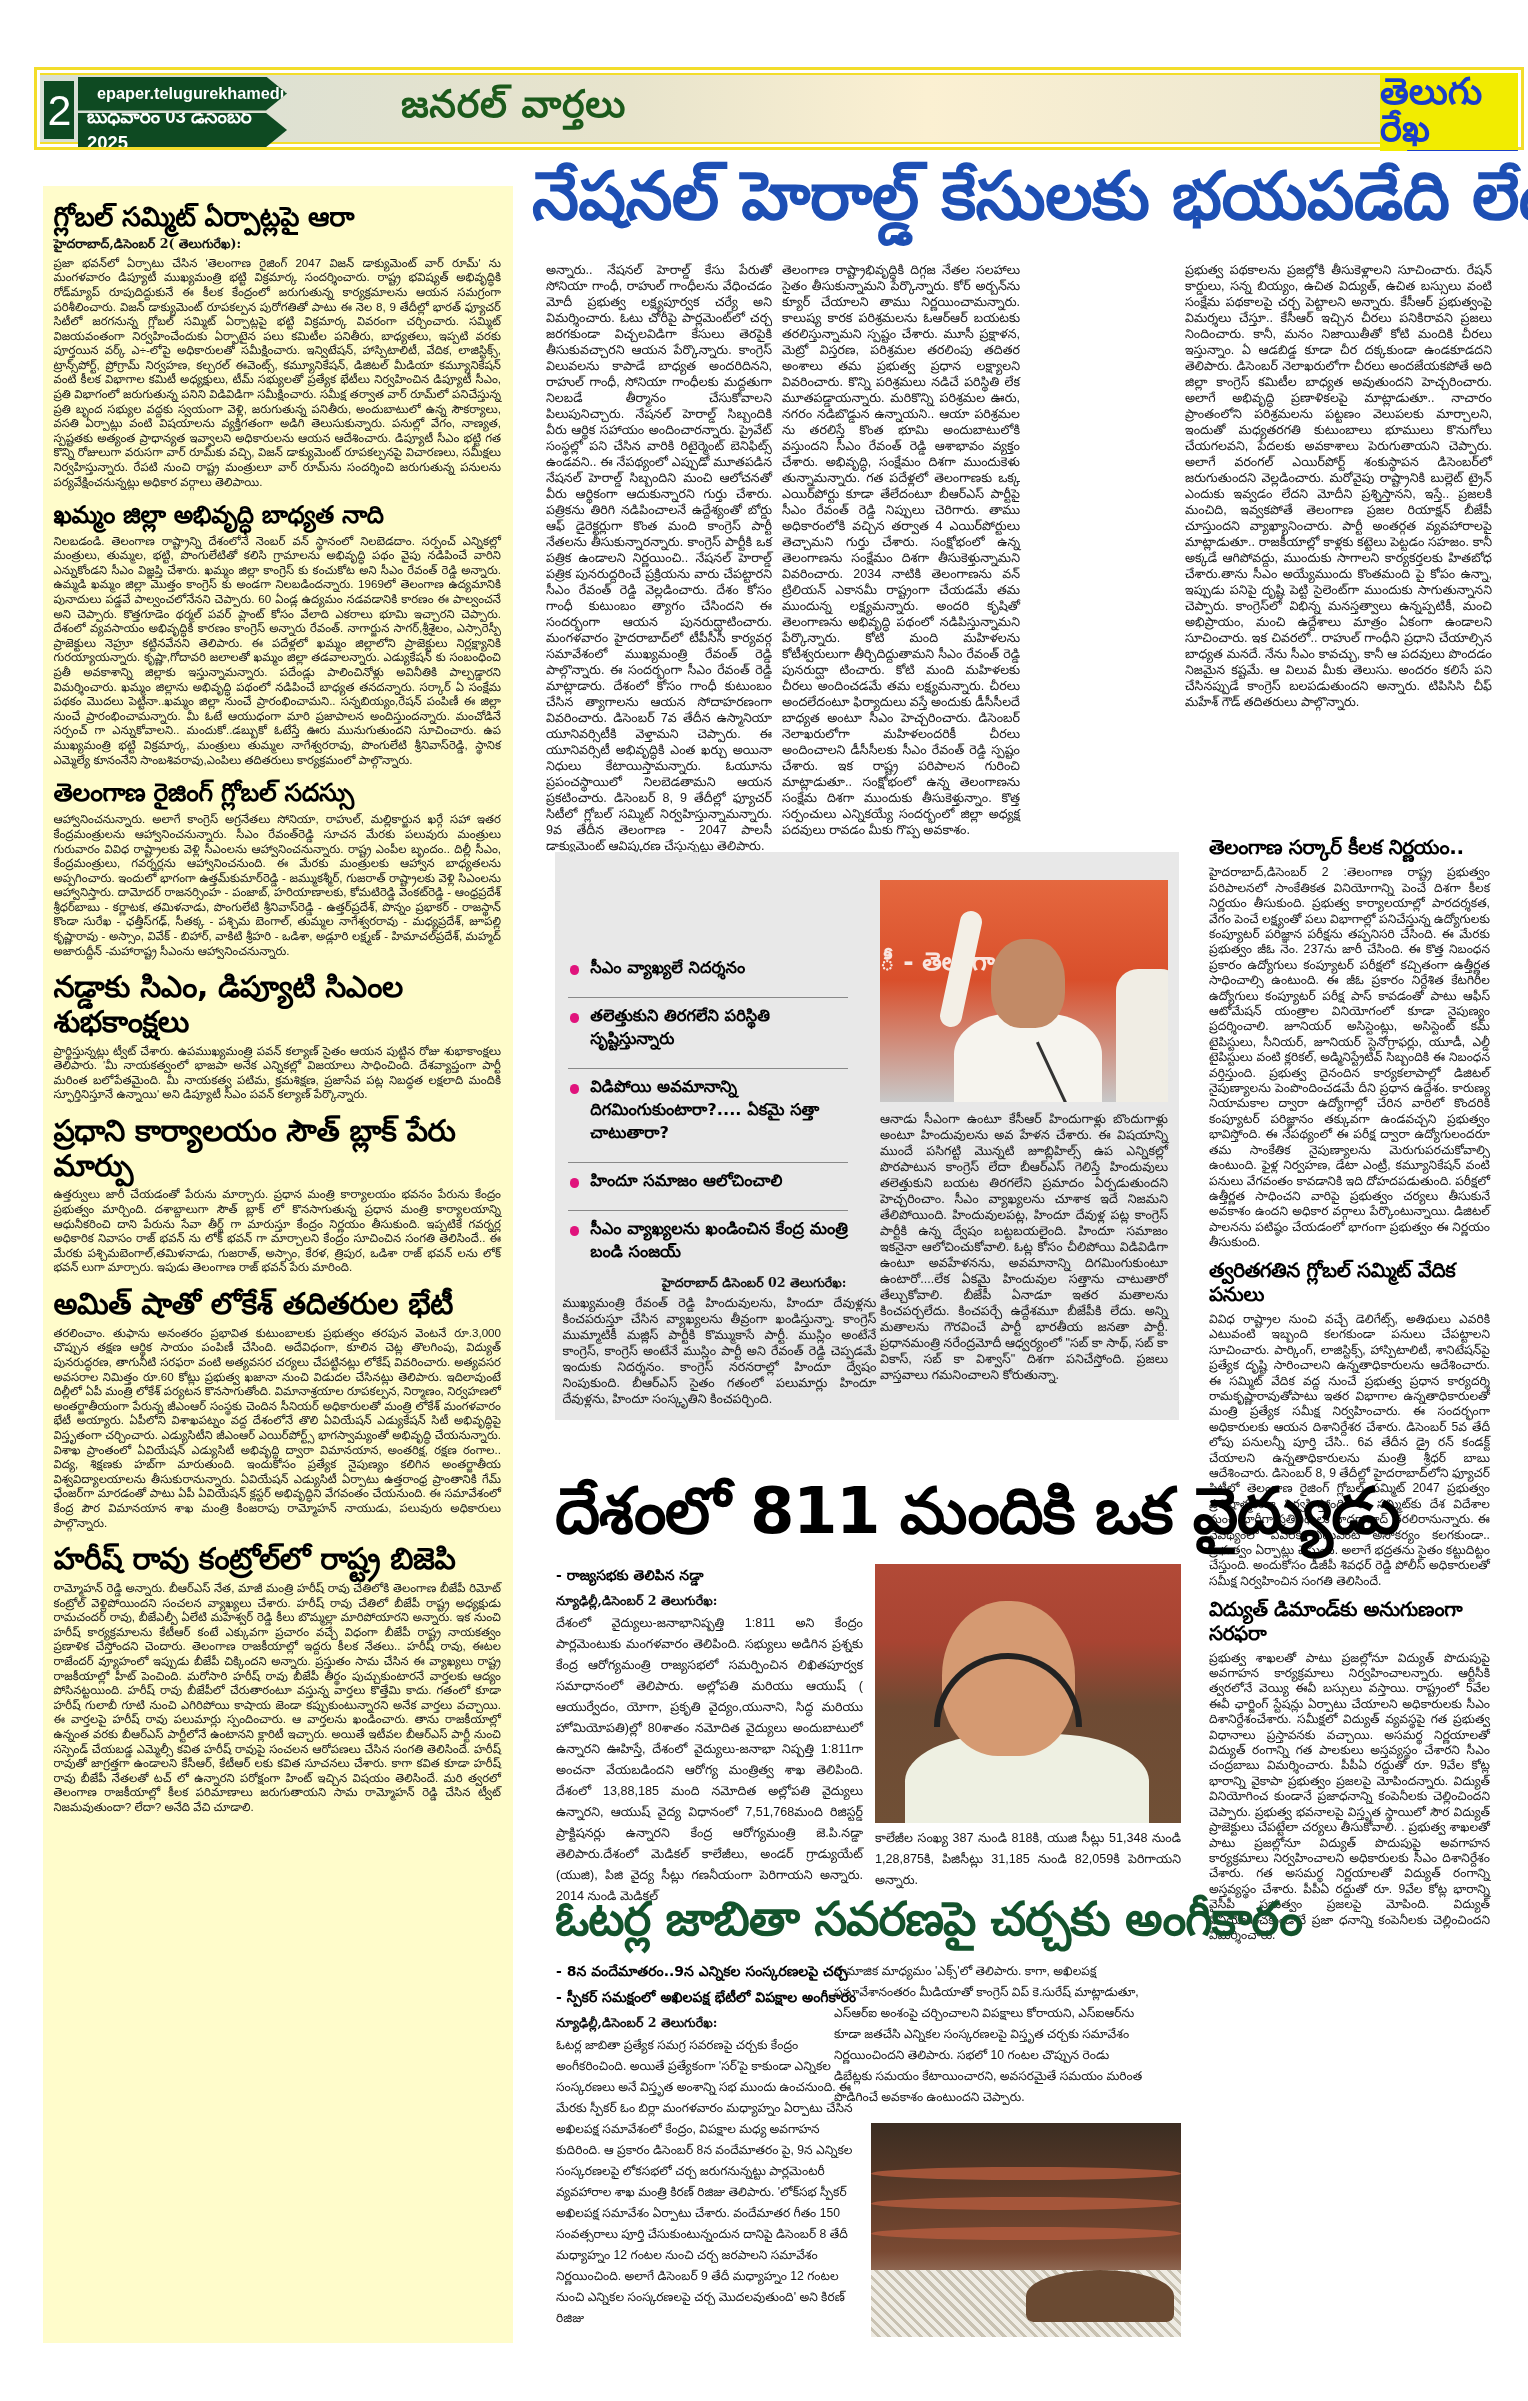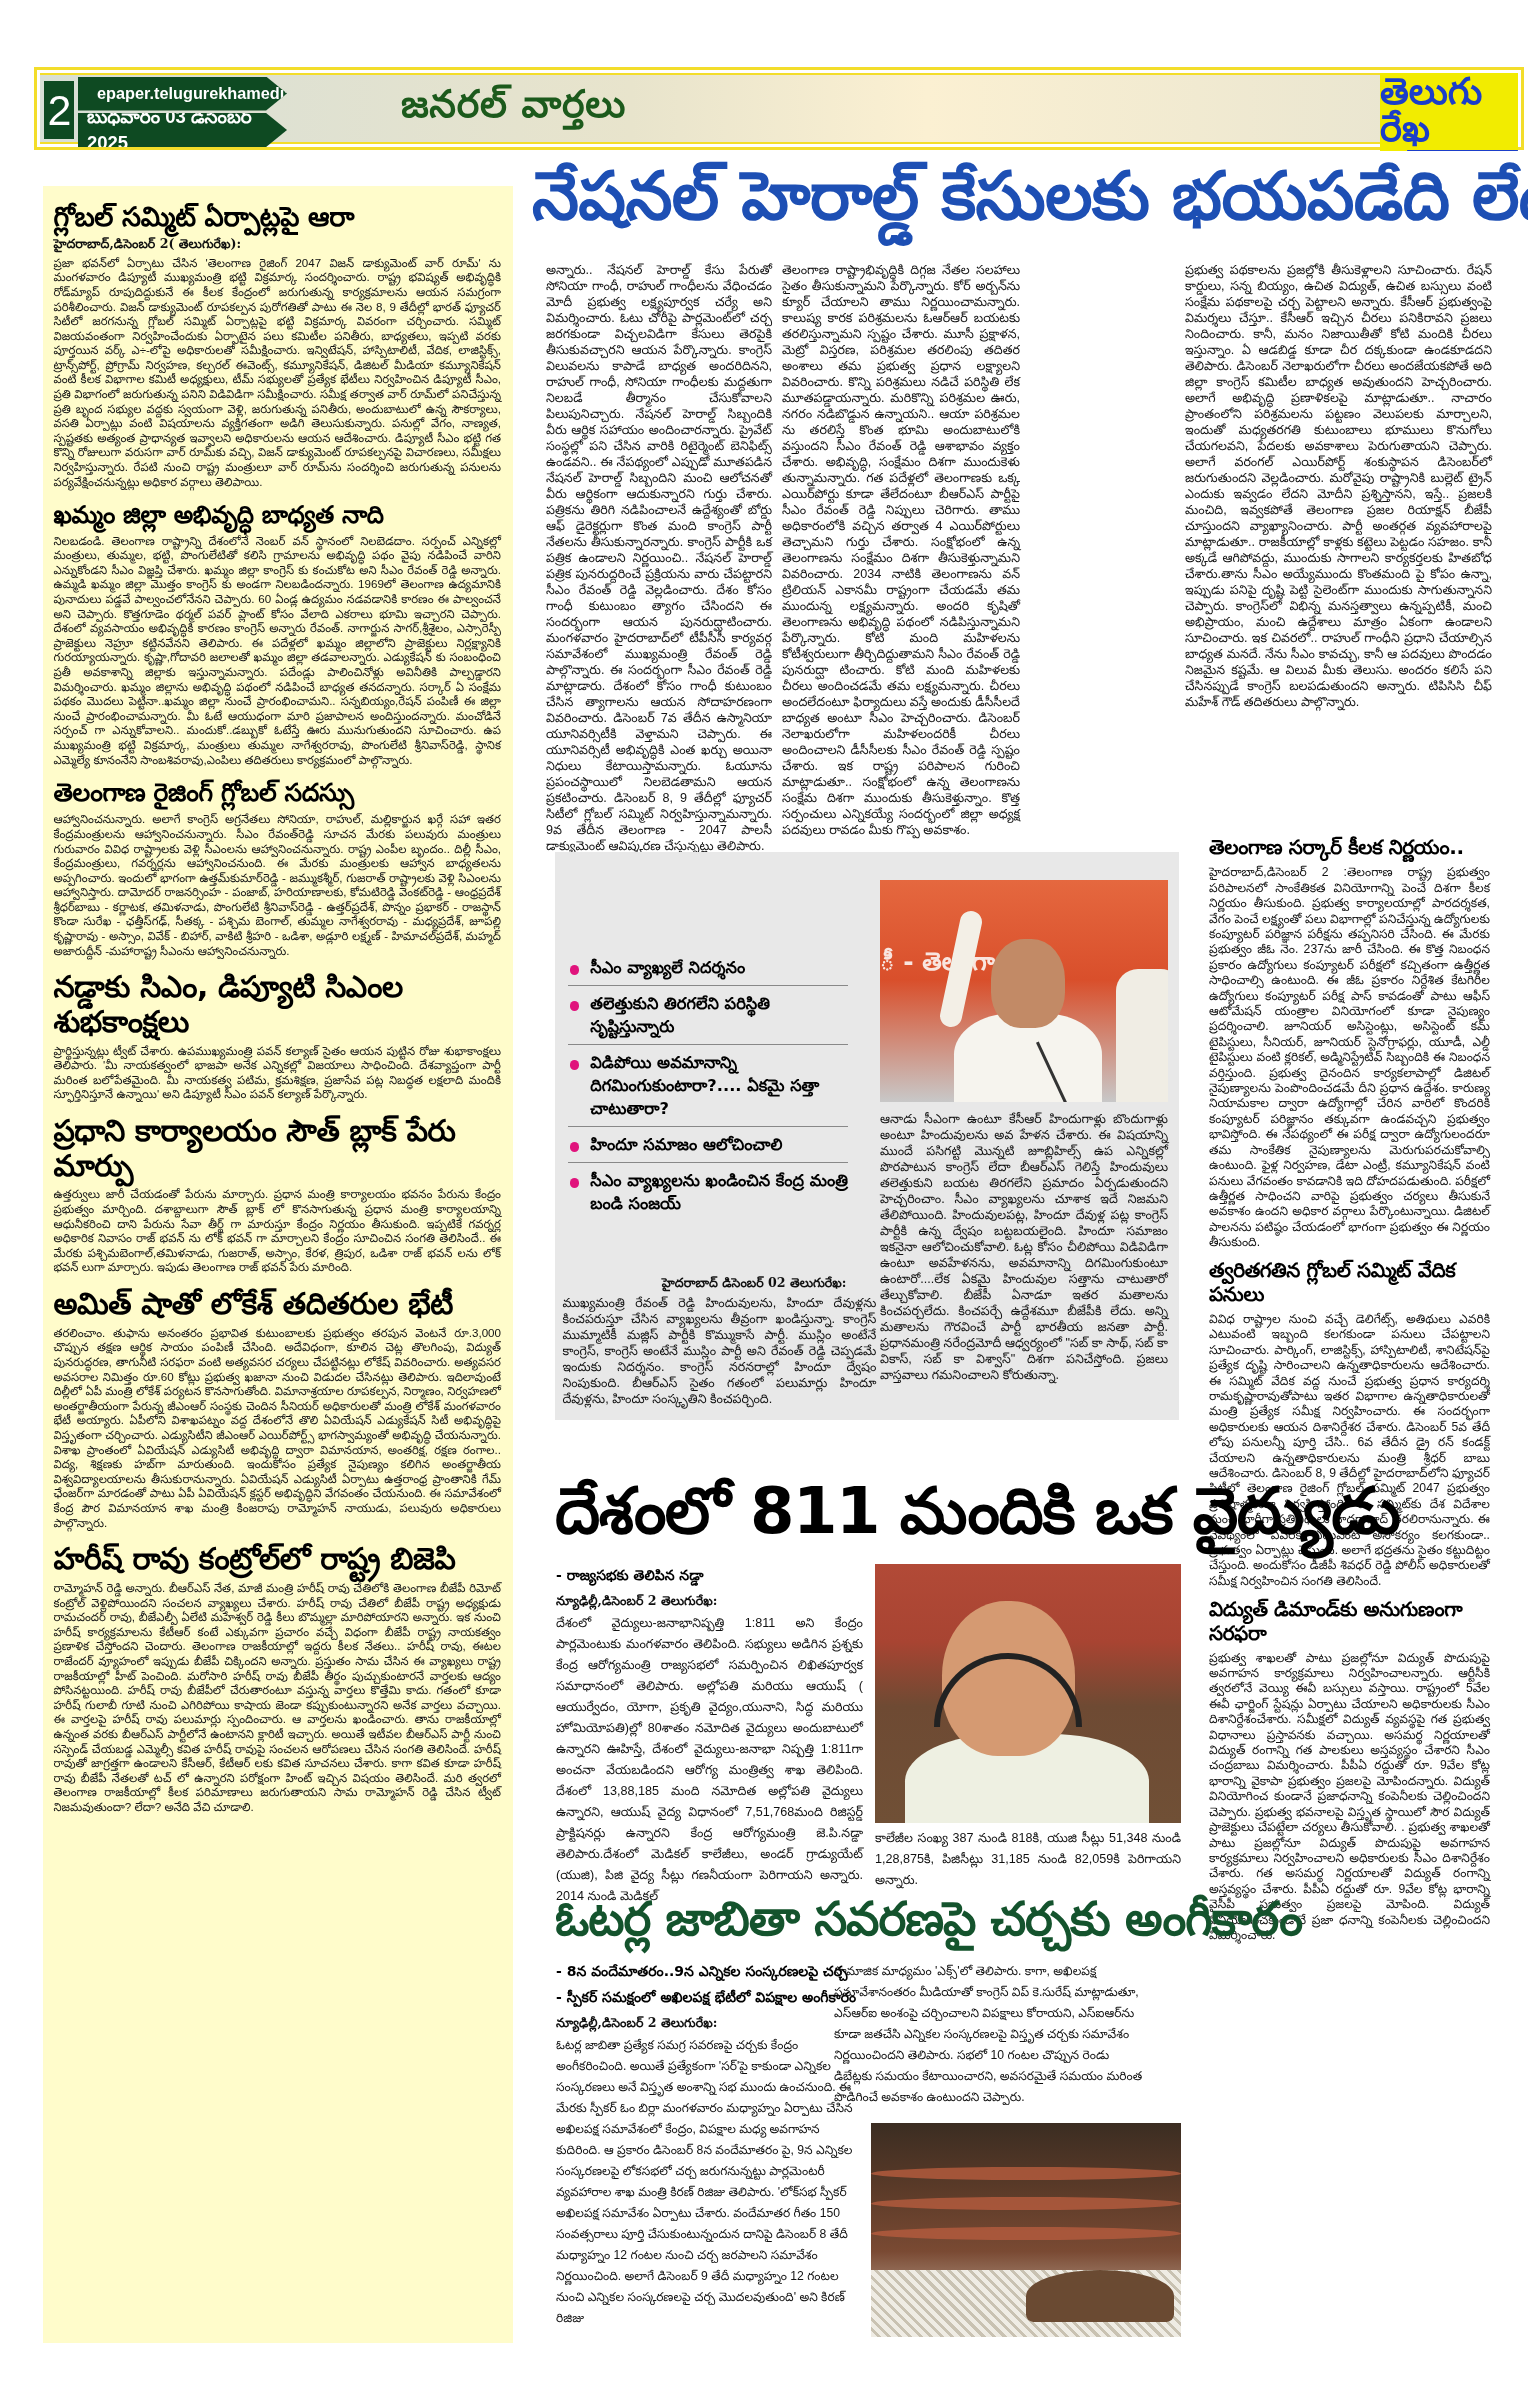--- a/index.html
+++ b/index.html
@@ -72,21 +72,21 @@
   .bjp-box {
     position: absolute; left: 555px; top: 852px; width: 624px; height: 568px; background: #e8e8e8;
   }
   .bjp-title {
     position: absolute; left: 13.3px; top: 16.3px; width: 318px; text-align: center;
     font-size: 31px; font-weight: bold; line-height: 38px; color: #000; letter-spacing: -0.7px;
   }
   .bjp-bullets { position: absolute; left: 13.3px; top: 104px; width: 311px; list-style: none; }
   .bjp-bullets li {
     position: relative; padding-left: 22px; font-size: 16.3px; line-height: 23px; font-weight: bold;
-    padding-bottom: 6px; margin-bottom: 6px; border-bottom: 0.7px solid #888; color: #000; width: 90%;
+    padding-bottom: 18px; margin-bottom: 6px; border-bottom: 0.7px solid #888; color: #000; width: 90%;
   }
   .bjp-bullets li::before {
     content: ""; position: absolute; left: 1.5px; top: 9px; width: 9.6px; height: 9.6px; border-radius: 50%; background: #e0137c;
   }
   .bjp-bullets li:last-child { border-bottom: none; width: 100%; }
   .bjp-photo {
     position: absolute; left: 325px; top: 28px; width: 288px; height: 222px;
     background: linear-gradient(180deg, #e5683f 0%, #d94f2b 45%, #c8c8c8 100%); overflow: hidden;
   }
   .photo-banner-text { position: absolute; left: 0; top: 67px; color: #fff; font-weight: bold; font-size: 25px; opacity: .85; }

